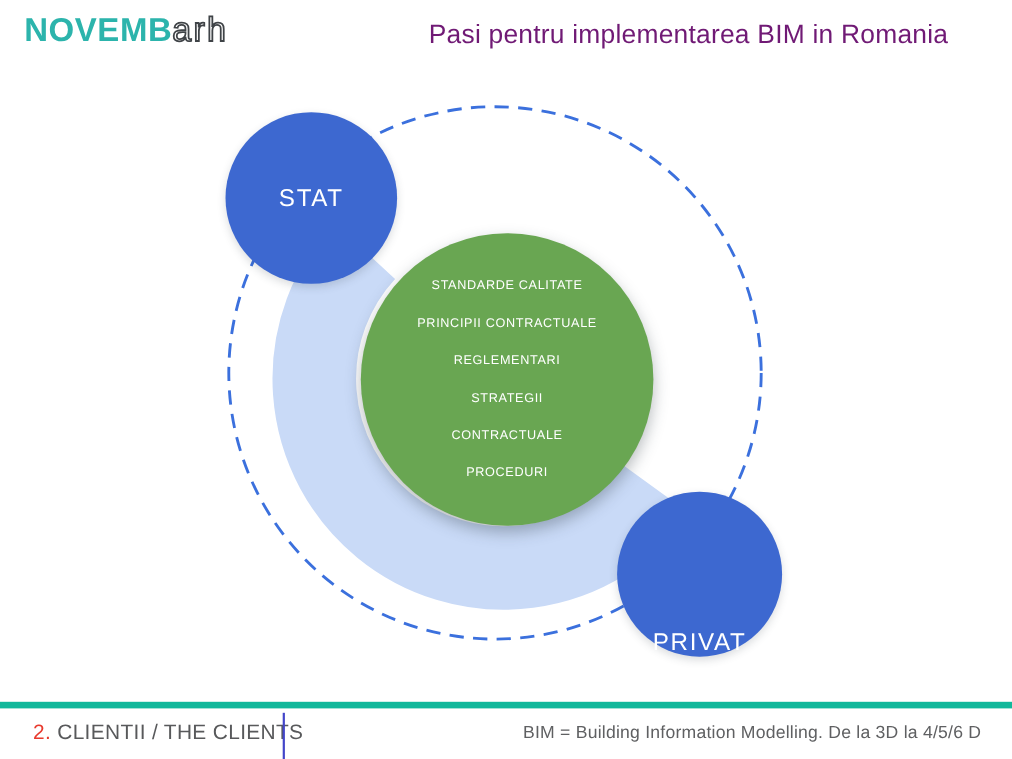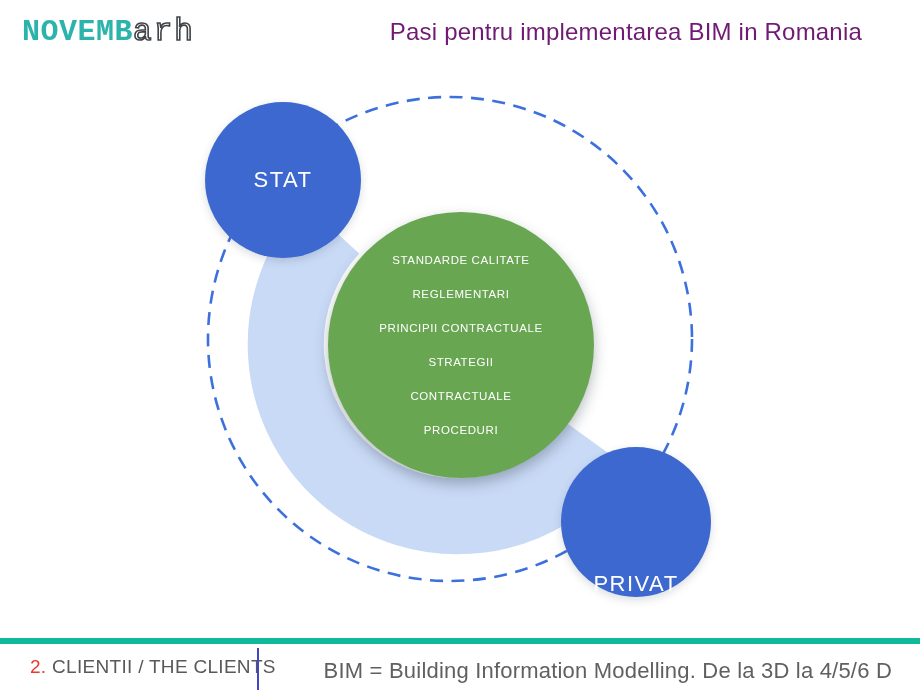--- a/index.html
+++ b/index.html
@@ -1,21 +1,21 @@
 <!DOCTYPE html>
 <html><head>
 <meta charset="utf-8">
 <style>
   html,body{margin:0;padding:0;background:#fff;}
   .slide{
     position:relative;width:920px;height:690px;background:#ffffff;overflow:hidden;
     font-family:"Liberation Sans",sans-serif;
   }
   
-  .logo{position:absolute;left:22px;top:8px;white-space:nowrap;line-height:48px;font-family:Liberation Mono, monospace;}
+  .logo{position:absolute;left:22px;top:8px;white-space:nowrap;line-height:38px;}
   .logo-primary{font-size:30px;font-weight:600;color:#2cb4ac;letter-spacing:.5px;}
   .logo-secondary{
     font-size:31px;font-weight:400;color:transparent;letter-spacing:2px;
     -webkit-text-stroke:1.6px #3f4347;
   }
   .slide-title{
     position:absolute;right:58px;top:18px;font-size:24px;color:#701a75;letter-spacing:.2px;
   }
   
   .diagram-svg{position:absolute;left:0;top:0;width:920px;height:690px;}
@@ -39,21 +39,21 @@
   }
   
   .footer-rule{position:absolute;left:0;top:638px;width:920px;height:6px;background:#11b89b;}
   .footer-left{
     position:absolute;left:30px;top:656px;font-size:19px;color:#58595b;letter-spacing:.3px;
     white-space:nowrap;
   }
   .footer-section-number{color:#e8392d;}
   .footer-divider{position:absolute;left:257px;top:648px;width:2px;height:42px;background:#4345c9;}
   .footer-note{
-    position:absolute;right:28px;top:658px;font-size:22px;color:#5f6062;letter-spacing:.2px;
+    position:absolute;right:28px;top:658px;font-size:16px;color:#5f6062;letter-spacing:.2px;
     white-space:nowrap;
   }
 </style>
 </head>
 <body>
 
 <div class="slide">
 
   <div class="logo">
     <span class="logo-primary">NOVEMB</span><span class="logo-secondary">arh</span>
@@ -64,22 +64,22 @@
     <path d="M 331.2 227.8 A 172 172 0 1 0 597.1 445.1" fill="none" stroke="#c9daf7" stroke-width="76" stroke-linecap="butt"></path>
     <circle cx="450" cy="339" r="242" fill="none" stroke="#3b70dd" stroke-width="2.6" stroke-dasharray="13 8.5"></circle>
   </svg>
 
   <div class="node node-blue node-stat">
     <span>STAT</span>
   </div>
 
   <div class="node node-green">
     <div class="center-item">STANDARDE CALITATE</div>
+    <div class="center-item">PRINCIPII CONTRACTUALE</div>
     <div class="center-item">REGLEMENTARI</div>
-    <div class="center-item">PRINCIPII CONTRACTUALE</div>
     <div class="center-item">STRATEGII</div>
     <div class="center-item">CONTRACTUALE</div>
     <div class="center-item">PROCEDURI</div>
   </div>
 
   <div class="node node-blue node-privat">
     <span>PRIVAT</span>
   </div>
 
   <div class="footer-rule"></div>

